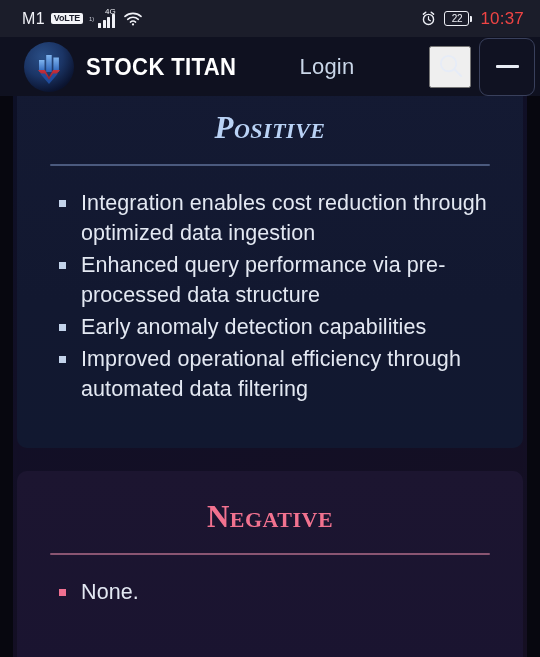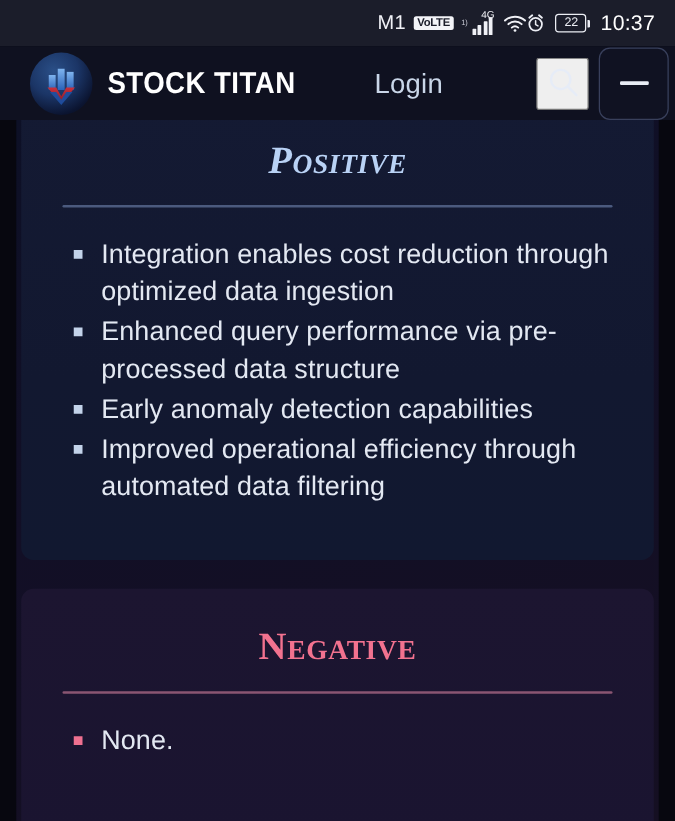--- a/index.html
+++ b/index.html
@@ -20,21 +20,21 @@
     overflow: hidden;
   }
 
   
   .statusbar {
     position: relative;
     height: 37px;
     background: #1b1d2a;
     display: flex;
     align-items: center;
-    justify-content: flex-end;
+    justify-content: space-between;
     padding: 0 16px 0 22px;
     color: #f2f3f7;
   }
   .sb-left { display: flex; align-items: center; gap: 6px; }
   .sb-right { display: flex; align-items: center; gap: 8px; }
 
   .carrier {
     font-size: 16px;
     letter-spacing: .3px;
     color: #f0f1f6;
@@ -100,21 +100,21 @@
     color: #eceef4;
     letter-spacing: -.3px;
   }
   .batt-tip {
     width: 2px;
     height: 6px;
     background: #eceef4;
     border-radius: 0 1px 1px 0;
     margin-left: 1px;
   }
-  .clock { font-size: 17px; color: #ffffff; letter-spacing: .2px; }
+  .clock { font-size: 17px; color: #ef4444; letter-spacing: .2px; }
 
   
   .navbar {
     position: relative;
     height: 59px;
     background: #0f1120;
     display: flex;
     align-items: center;
     padding-left: 24px;
   }

